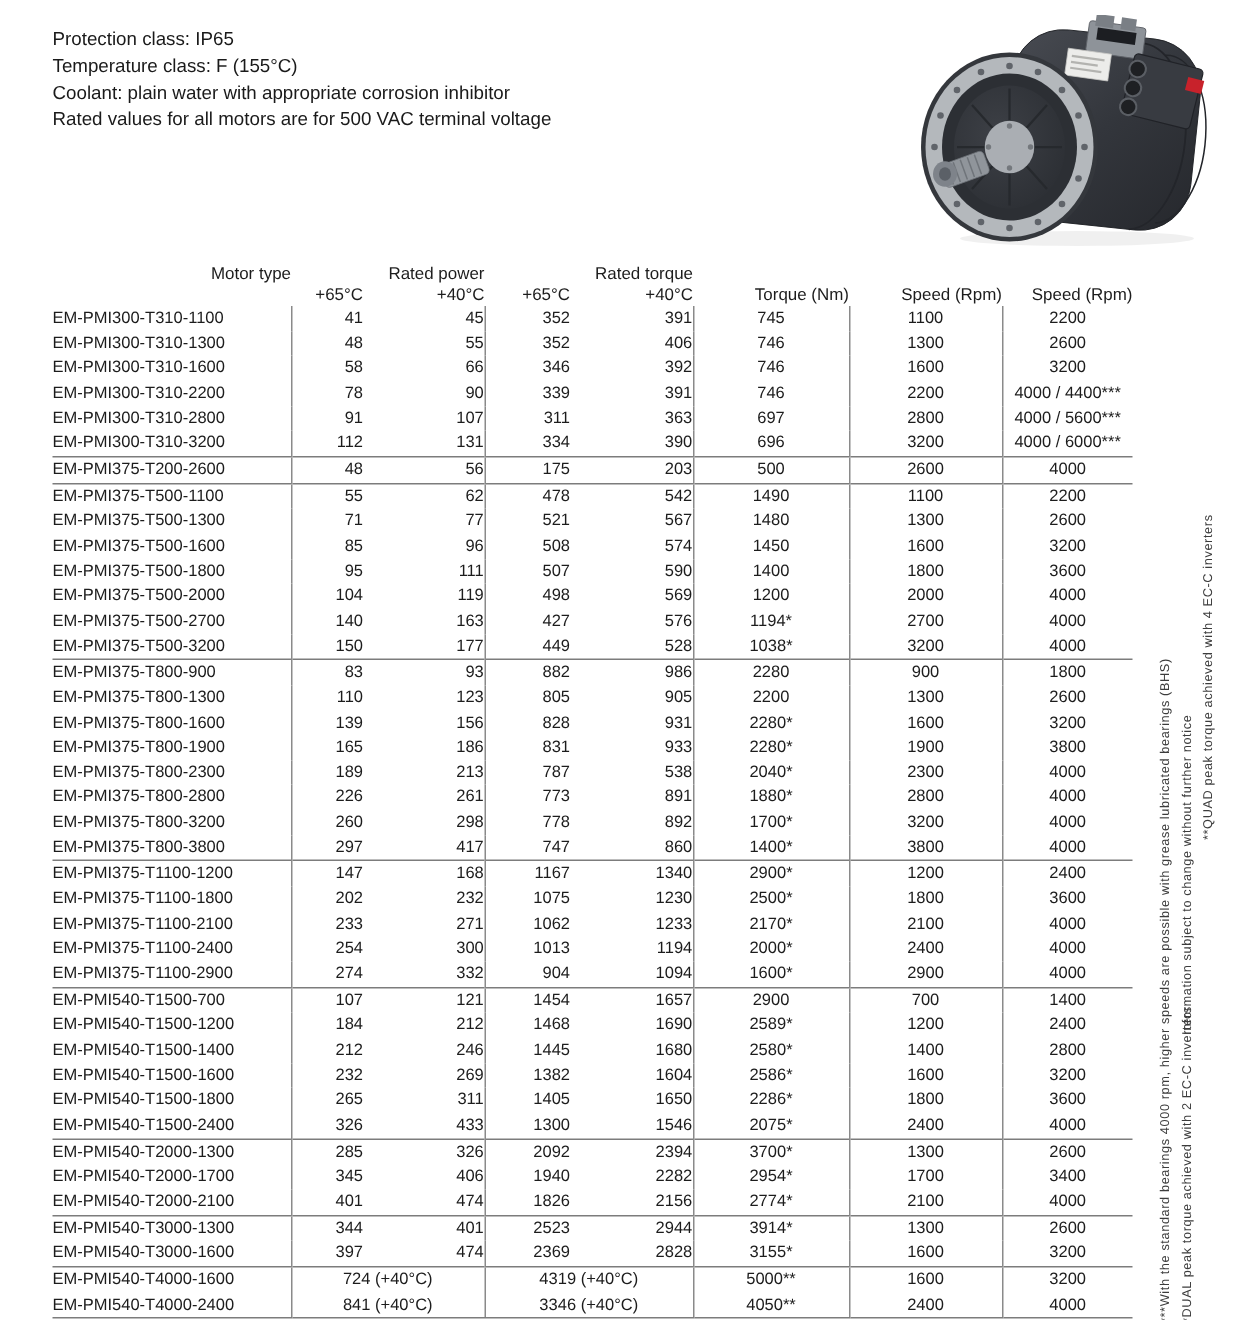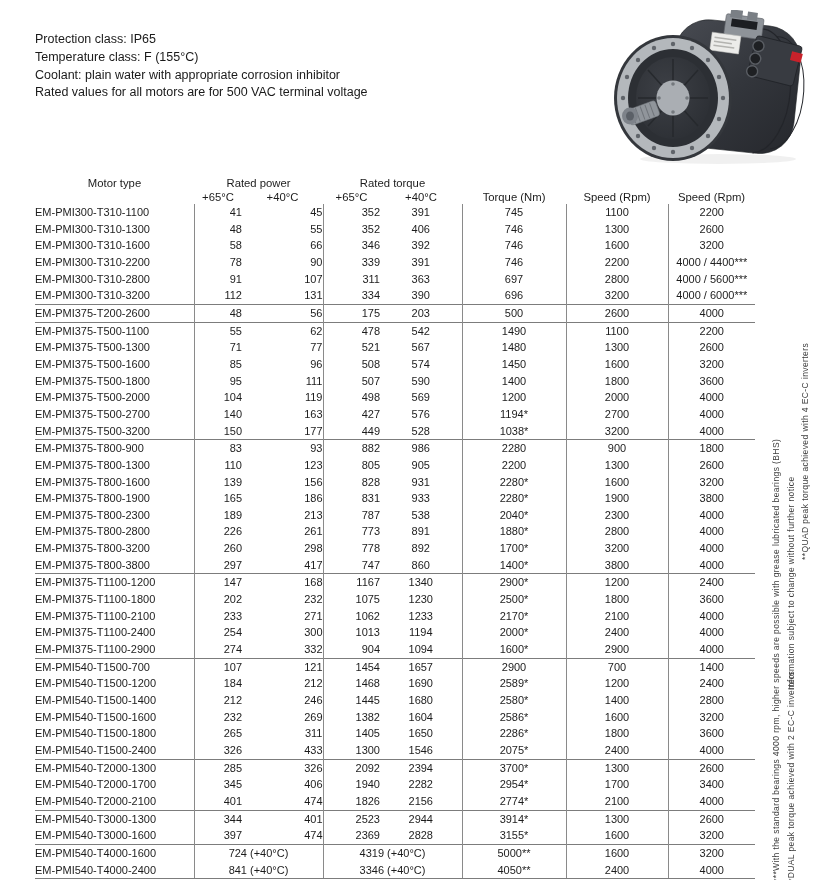--- a/index.html
+++ b/index.html
@@ -1,35 +1,35 @@
 <!DOCTYPE html>
 <html><head>
 <meta charset="utf-8">
 <style>
   html,body{margin:0;padding:0;background:#fff;}
   #page{position:relative;width:830px;height:880px;background:#ffffff;overflow:hidden;
         font-family:"Liberation Sans",sans-serif;color:#1d1d1f;}
   
-  #info{position:absolute;left:35px;top:31px;font-size:12.5px;line-height:17.8px;color:#1a1a1a;}
+  #info{position:absolute;left:35px;top:18px;font-size:12.5px;line-height:17.8px;color:#1a1a1a;}
   
   #motor{position:absolute;left:603px;top:10px;width:218px;height:158px;}
   
   #spec{position:absolute;left:35px;top:176px;width:720px;border-collapse:collapse;
         table-layout:fixed;font-size:11px;color:#1c1c1c;}
-  #spec th{font-weight:normal;padding:0;height:14px;line-height:14px;text-align:center;
+  #spec th{font-weight:normal;padding:0;height:14px;line-height:14px;text-align:right;
            white-space:nowrap;vertical-align:bottom;font-size:11.3px;}
   #spec td{padding:0;height:16.65px;line-height:16.65px;white-space:nowrap;}
   .bl{border-left:1px solid #8a8a8a;}
   tr.gs td{border-top:1.6px solid #7c7c7c;}
   #spec tbody tr:last-child td{border-bottom:1.6px solid #7c7c7c;}
   .c-name{text-align:left;}
   .c-p65{text-align:right;padding-right:5px;margin-left:28px;}
   .c-p40{text-align:right;padding-right:31px;}
   .c-t65{text-align:right;padding-right:5px;}
-  .c-t40{text-align:center;padding-right:32px;}
+  .c-t40{text-align:right;padding-right:32px;}
   .c-maxt{text-align:center;}
   .c-rspd{text-align:center;padding-right:24px;}
   .c-mspd{text-align:center;}
   td.merged{text-align:center;padding-right:0;}
   .hp1{padding-left:3px;}
   .hp2{padding-left:7px;}
   .hp3{padding-left:5px;}
   .hp4{padding-left:4px;}
   .hr1{text-align:right;padding-right:5px;}
   .hr2{text-align:right;padding-right:31px;}

